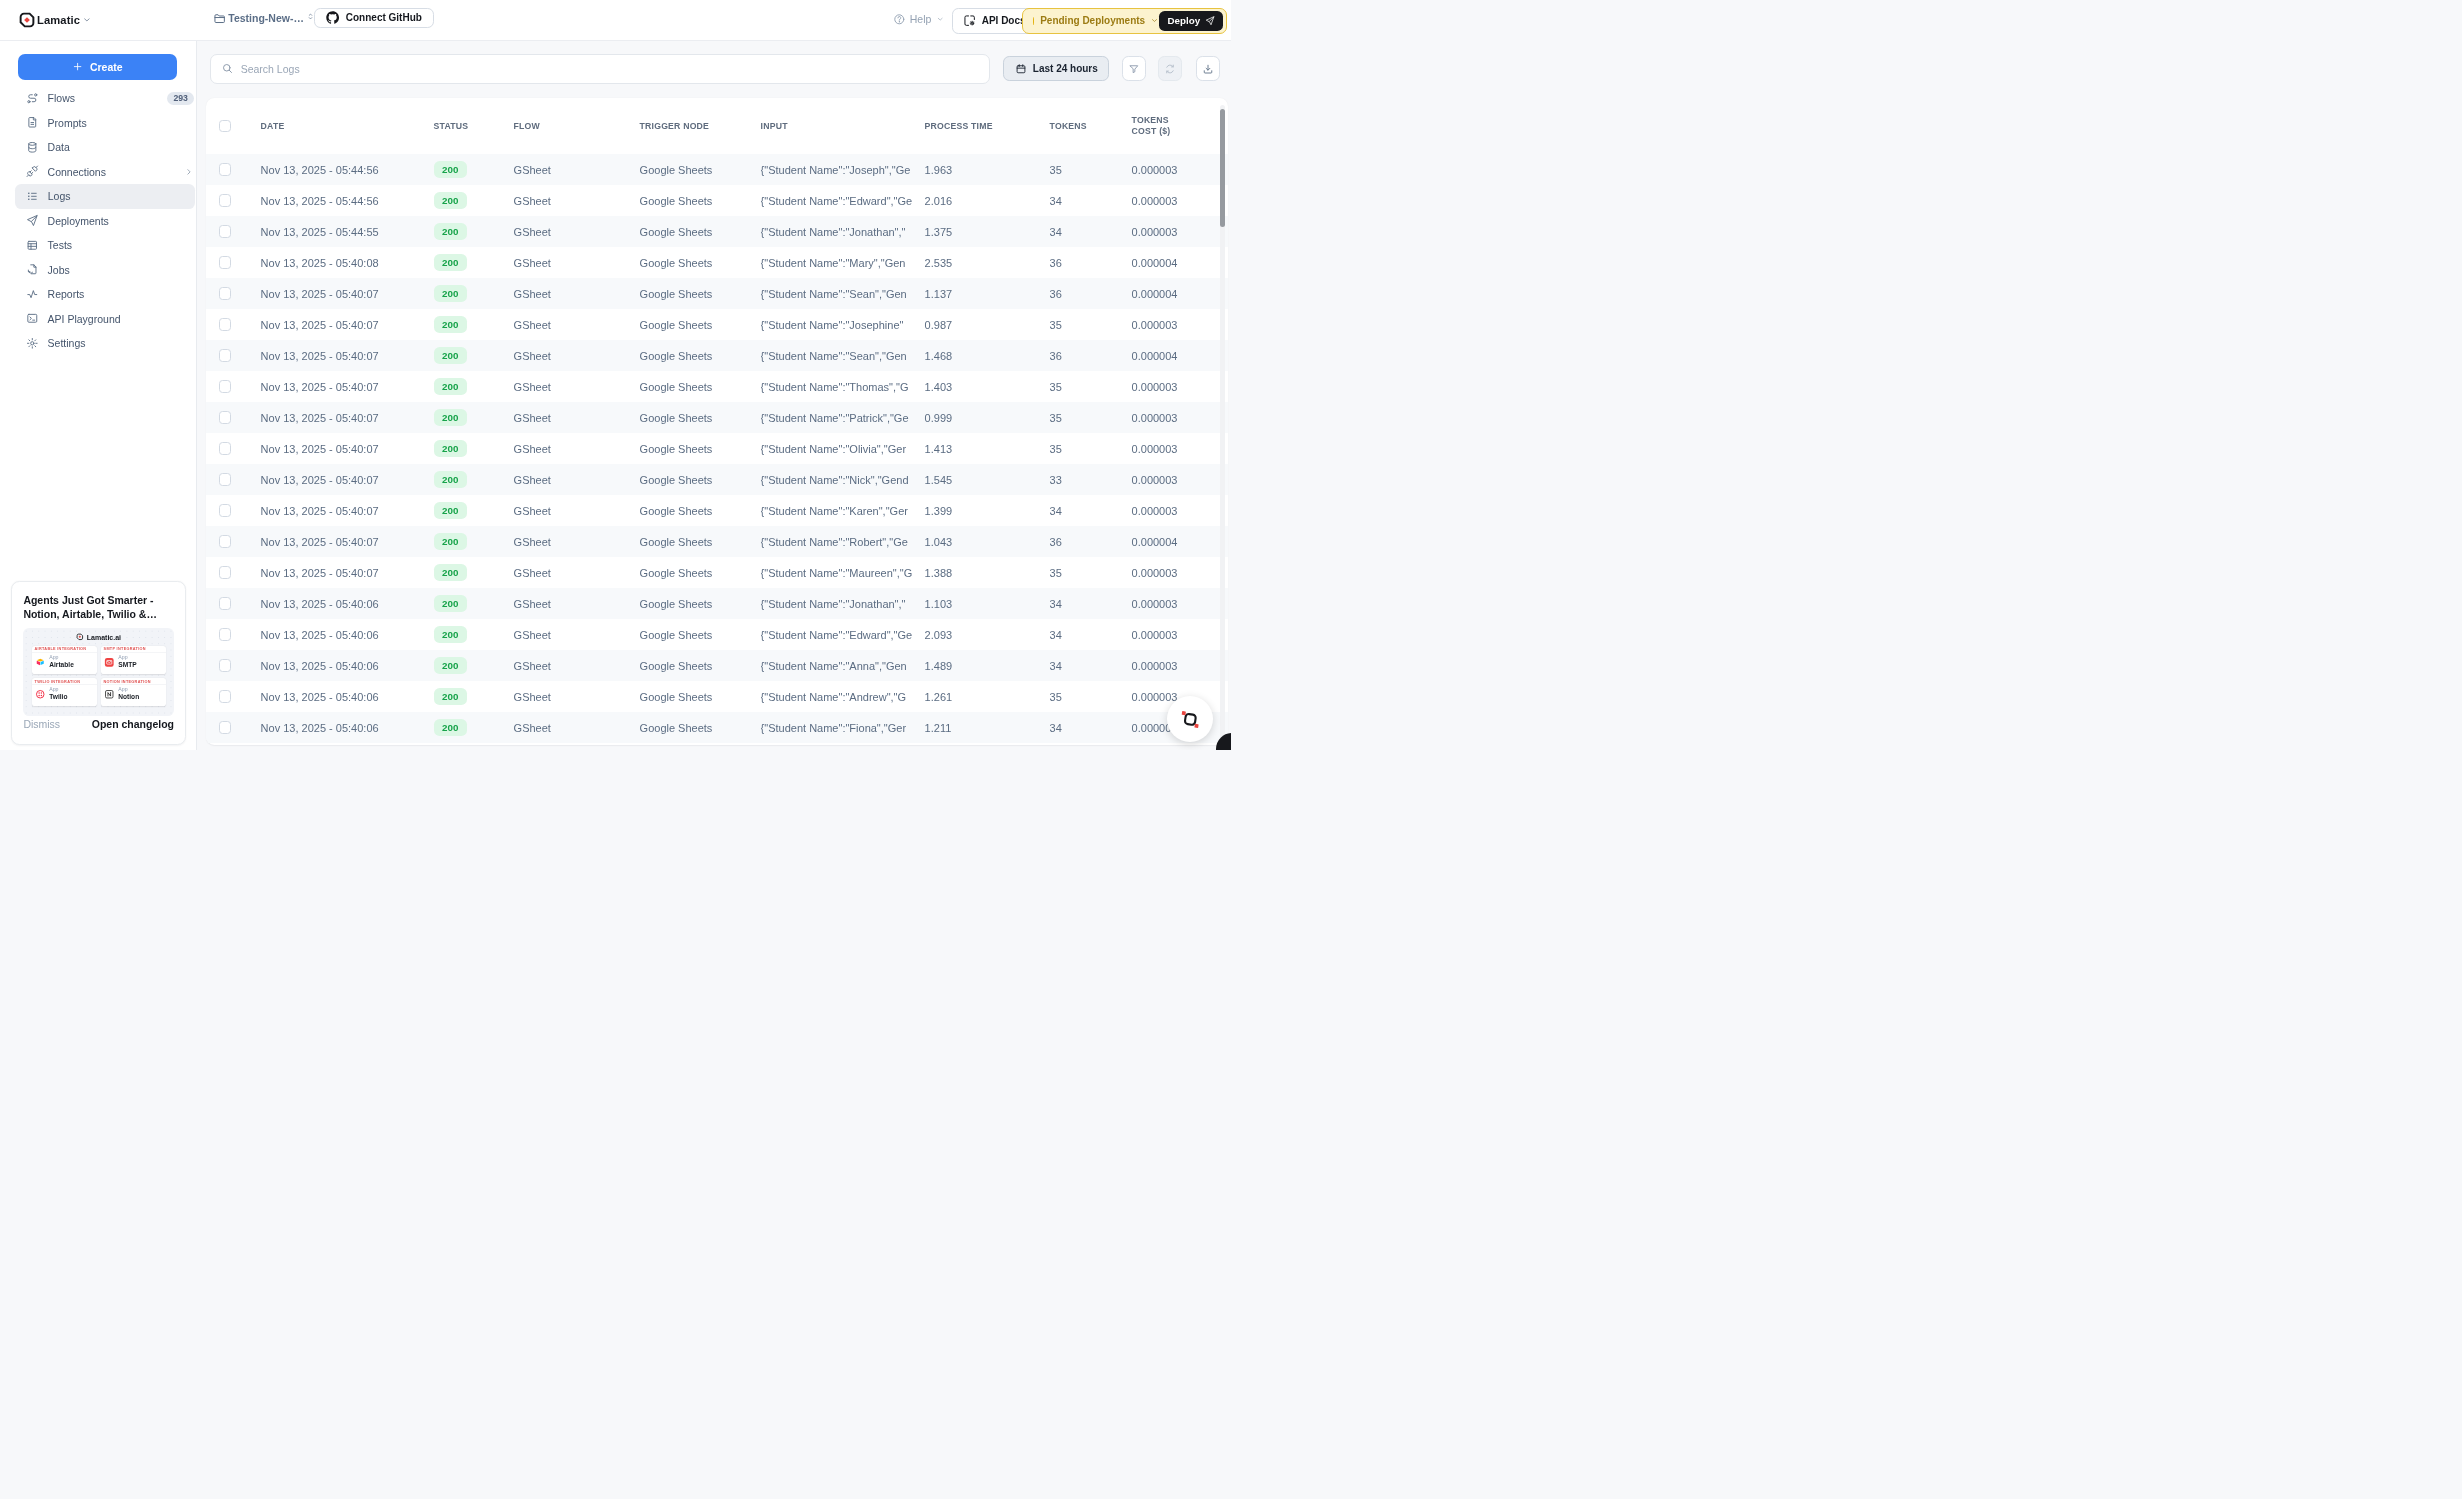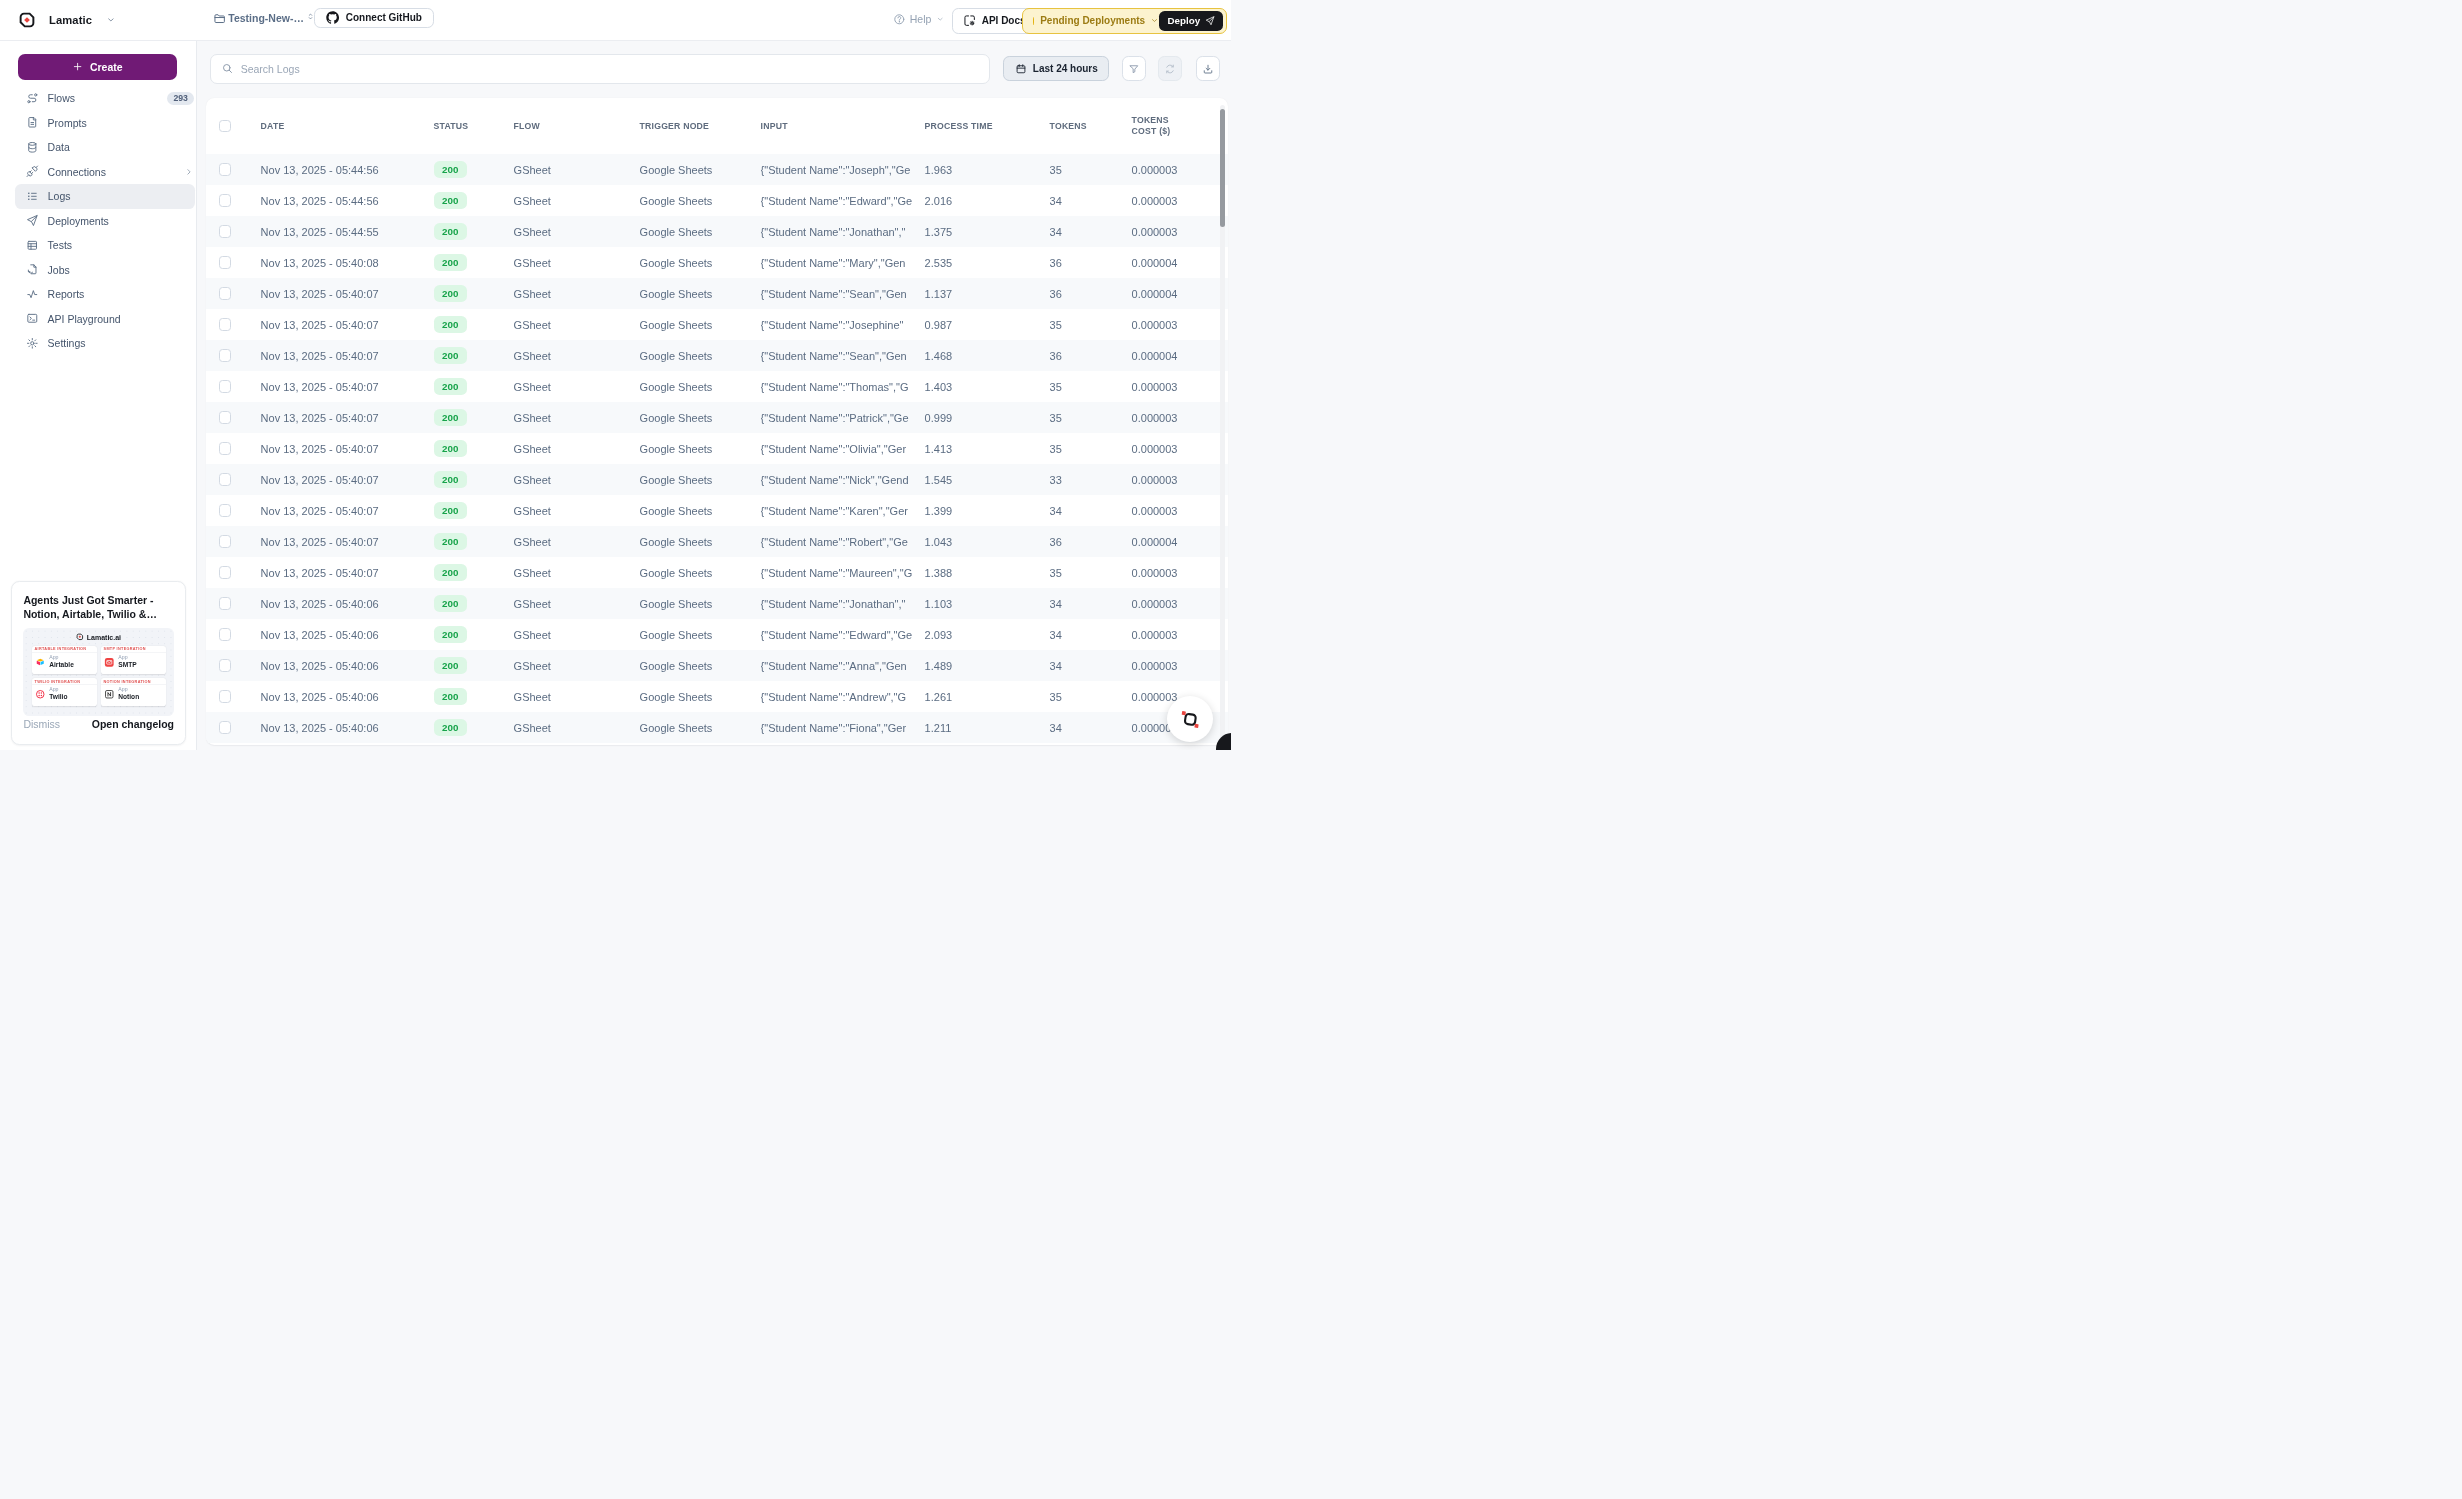--- a/index.html
+++ b/index.html
@@ -3,36 +3,36 @@
 <meta charset="utf-8">
 <style>
   * { margin:0; padding:0; box-sizing:border-box; }
   html,body { width:1231px; height:750px; }
   body { font-family:"Liberation Sans","DejaVu Sans",sans-serif; background:#f7f8fa; overflow:hidden; position:relative; }
   svg { display:block; }
   .stk { fill:none; stroke:currentColor; stroke-width:1.8; stroke-linecap:round; stroke-linejoin:round; }
 
   
   .topbar { position:absolute; left:0; top:0; width:1231px; height:41px; background:#fff; border-bottom:0.7px solid #ebedf1; z-index:5; }
-  .brand { position:absolute; left:18px; top:11.2px; display:flex; align-items:center; gap:13px; }
+  .brand { position:absolute; left:18px; top:11.2px; display:flex; align-items:center; gap:1px; }
   .brand-name { font-size:11.2px; font-weight:700; color:#15181e; letter-spacing:0.1px; }
   .brand-chevron { color:#5f7187; margin-left:0.7px; }
   .project { position:absolute; left:213px; top:12px; display:flex; align-items:flex-start; gap:2px; color:#5b6e87; font-size:10.5px; font-weight:600; cursor:pointer; }
   .gh-btn { position:absolute; left:314px; top:7.7px; height:20px; display:flex; align-items:center; gap:6.3px; padding:0 11.2px; background:#fff; border:0.7px solid #d7dde5; border-radius:6.3px; font-size:10px; font-weight:700; color:#15181e; cursor:pointer; }
   .help { position:absolute; left:893px; top:12.6px; display:flex; align-items:center; gap:4.2px; color:#94a2b3; font-size:10.5px; font-weight:500; cursor:pointer; }
   .apidocs-btn { position:absolute; left:952px; top:7.7px; height:26px; display:flex; align-items:center; gap:5.6px; padding:0 9.8px; background:#fff; border:0.7px solid #d7dde5; border-radius:6.3px; font-size:10px; font-weight:700; color:#15181e; cursor:pointer; }
   .pending-pill { position:absolute; left:1022px; top:7.7px; width:205px; height:26px; background:#fcf3cf; border:1px solid #e7c33f; border-radius:7px; display:flex; align-items:center; padding:0 2.8px 0 9.8px; }
   .pending-dot { width:7.7px; height:7.7px; border-radius:50%; background:#e3b312; }
   .pending-label { margin-left:6.3px; font-size:10px; font-weight:700; color:#9c7c14; white-space:nowrap; }
   .pending-chevron { color:#9c7c14; margin-left:4.9px; }
   .deploy-btn { margin-left:auto; height:20px; display:flex; align-items:center; gap:4.9px; padding:0 8.4px; background:#17181c; color:#fff; border-radius:5.6px; font-size:9.8px; font-weight:700; cursor:pointer; }
 
   
   .sidebar { position:absolute; left:0; top:41px; width:197px; bottom:0; background:#fff; border-right:0.7px solid #e8ebef; z-index:4; }
-  .create-btn { position:absolute; left:18px; top:12.6px; width:159px; height:26px; background:#701a75; color:#fff; border-radius:7px; display:flex; align-items:center; justify-content:center; gap:6.3px; font-size:10.5px; font-weight:600; cursor:pointer; }
+  .create-btn { position:absolute; left:18px; top:12.6px; width:159px; height:26px; background:#3b82f6; color:#fff; border-radius:7px; display:flex; align-items:center; justify-content:center; gap:6.3px; font-size:10.5px; font-weight:600; cursor:pointer; }
   .nav { position:absolute; left:0; top:45px; width:100%;margin-left:8px; }
   .nav-item { height:24.5px; display:flex; align-items:center; padding:0 9.8px 0 18px; color:#44546b; font-size:10.5px; gap:9px; cursor:pointer; position:relative; }
   .nav-item .nav-icon { color:#5f7187; flex:0 0 auto; }
   .nav-item.selected { background:#eceef2; border-radius:6.3px; margin:0 9px 0 7px; padding-left:11.2px; }
   .nav-badge { margin-left:auto; background:#e3e8ef; color:#51607a; font-size:8.7px; font-weight:700; padding:1.4px 6.3px; border-radius:699px; }
   .nav-chevron { margin-left:auto; color:#7d8ca0; }
 
   
   .promo { position:absolute; left:11.2px; top:540px; width:175px; height:164px; background:#fff; border:0.7px solid #e9ecef; border-radius:8.4px; box-shadow:0 0.7px 2.1px rgba(16,24,40,.05); padding:10.5px 11.2px; }
   .promo-title { font-size:10.5px; font-weight:700; color:#15181e; line-height:1.38; }

